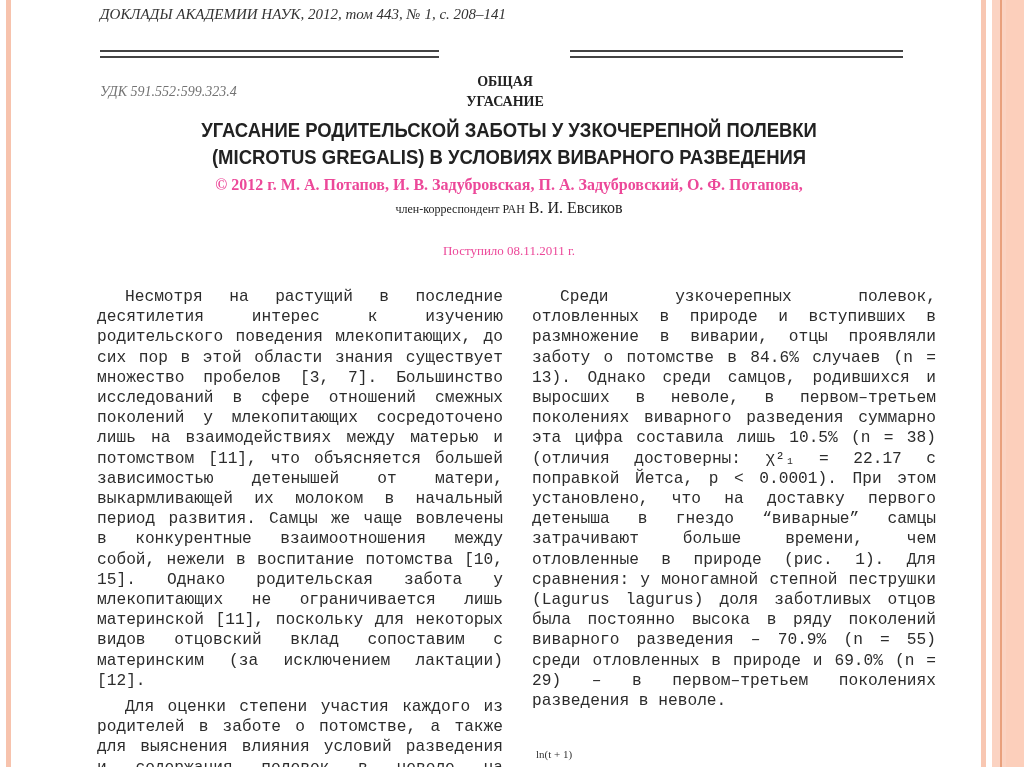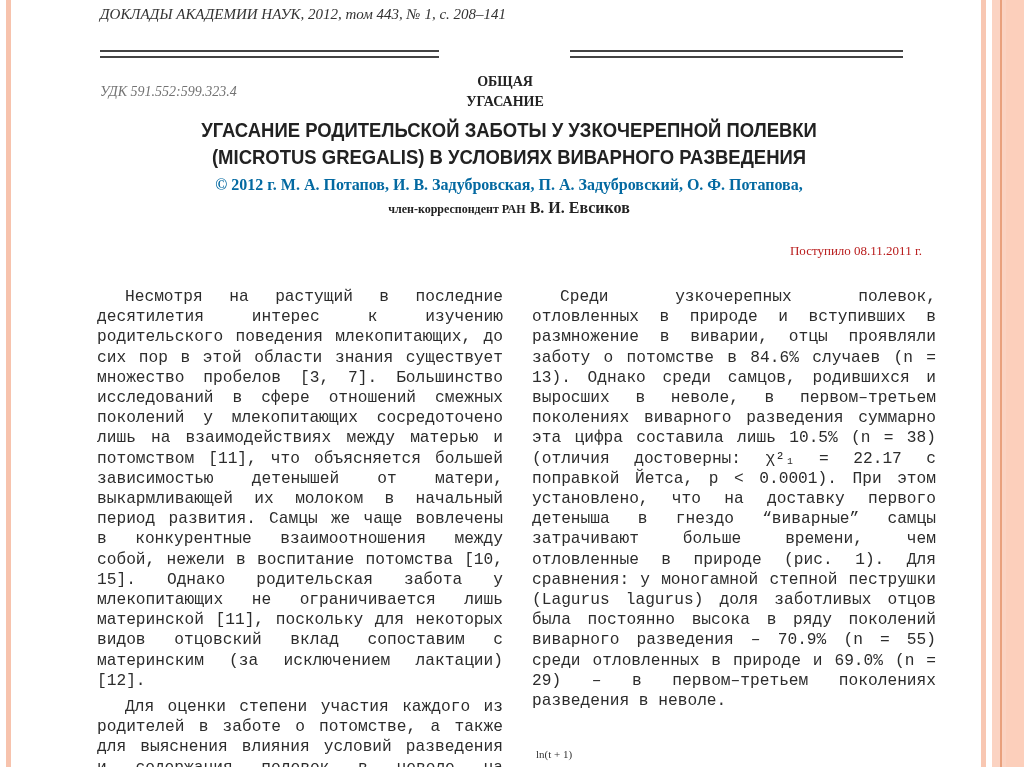--- a/index.html
+++ b/index.html
@@ -36,29 +36,29 @@
   .udk { position: absolute; left: 4px; top: 84px; font-style: italic; font-size: 14px; color: #737373; }
 
   .title {
     position: absolute; left: 0; top: 116px; width: 826px;
     text-align: center; font-weight: bold; font-size: 21px; line-height: 27px;
     font-family: "Liberation Sans Narrow", "Liberation Sans", sans-serif;
     transform: scaleX(0.88); transform-origin: center; color: #222;
   }
   .authors {
     position: absolute; left: 0; top: 176px; width: 826px; text-align: center;
-    font-weight: bold; font-size: 16px; color: #0369a1;
+    font-weight: bold; font-size: 16px; color: #ec4899;
   }
   .corr {
     position: absolute; left: 0; top: 199px; width: 826px; text-align: center;
-    font-weight: bold; color: #222;
+    font-weight: normal; color: #222;
   }
   .corr .small { font-size: 12px; }
   .corr .big { font-size: 16px; }
-  .received { position: absolute; left: 0; top: 243px; width: 826px; text-align: right; font-size: 13px; color: #b91c1c; }
+  .received { position: absolute; left: 0; top: 243px; width: 826px; text-align: center; font-size: 13px; color: #ec4899; }
 
   .col {
     position: absolute; top: 287px; width: 406px;
     font-size: 16.2px; line-height: 20.2px; text-align: justify; color: #2c2c2c;
   }
   .col.left { left: 1px; }
   .col.right { left: 436px; width: 404px; }
   .col p { margin: 0 0 6px 0; text-indent: 28px; font-family: Liberation Mono, monospace; }
   .formula { position: absolute; left: 440px; top: 748px; font-size: 11px; color: #333; }
 </style>

